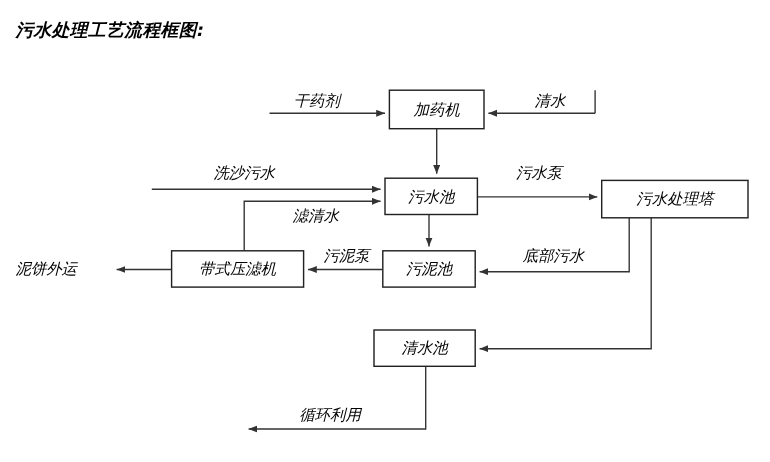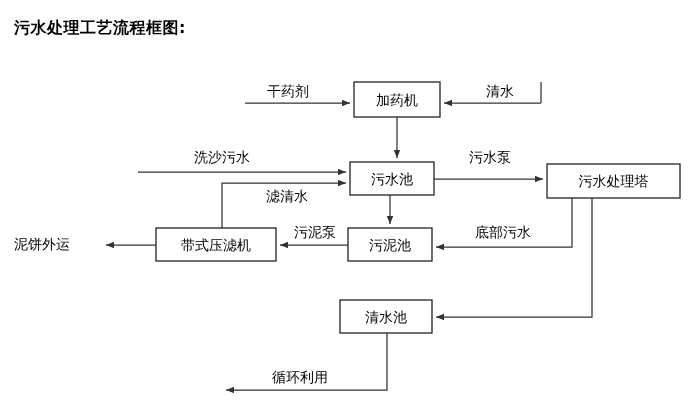--- a/index.html
+++ b/index.html
@@ -12,20 +12,21 @@
     height: 420px;
     font-family: "DejaVu Sans", "Liberation Sans", sans-serif;
     color: #1a1a1a;
     overflow: hidden;
     position: relative;
   }
   #diagram-root {
     position: relative;
     width: 700px;
     height: 420px;
+    font-style: italic;
   }
   .page-title {
     position: absolute;
     left: 14px;
     top: 18px;
     font-size: 16px;
     font-weight: bold;
     letter-spacing: 0.5px;
     color: #000000;
     white-space: nowrap;

